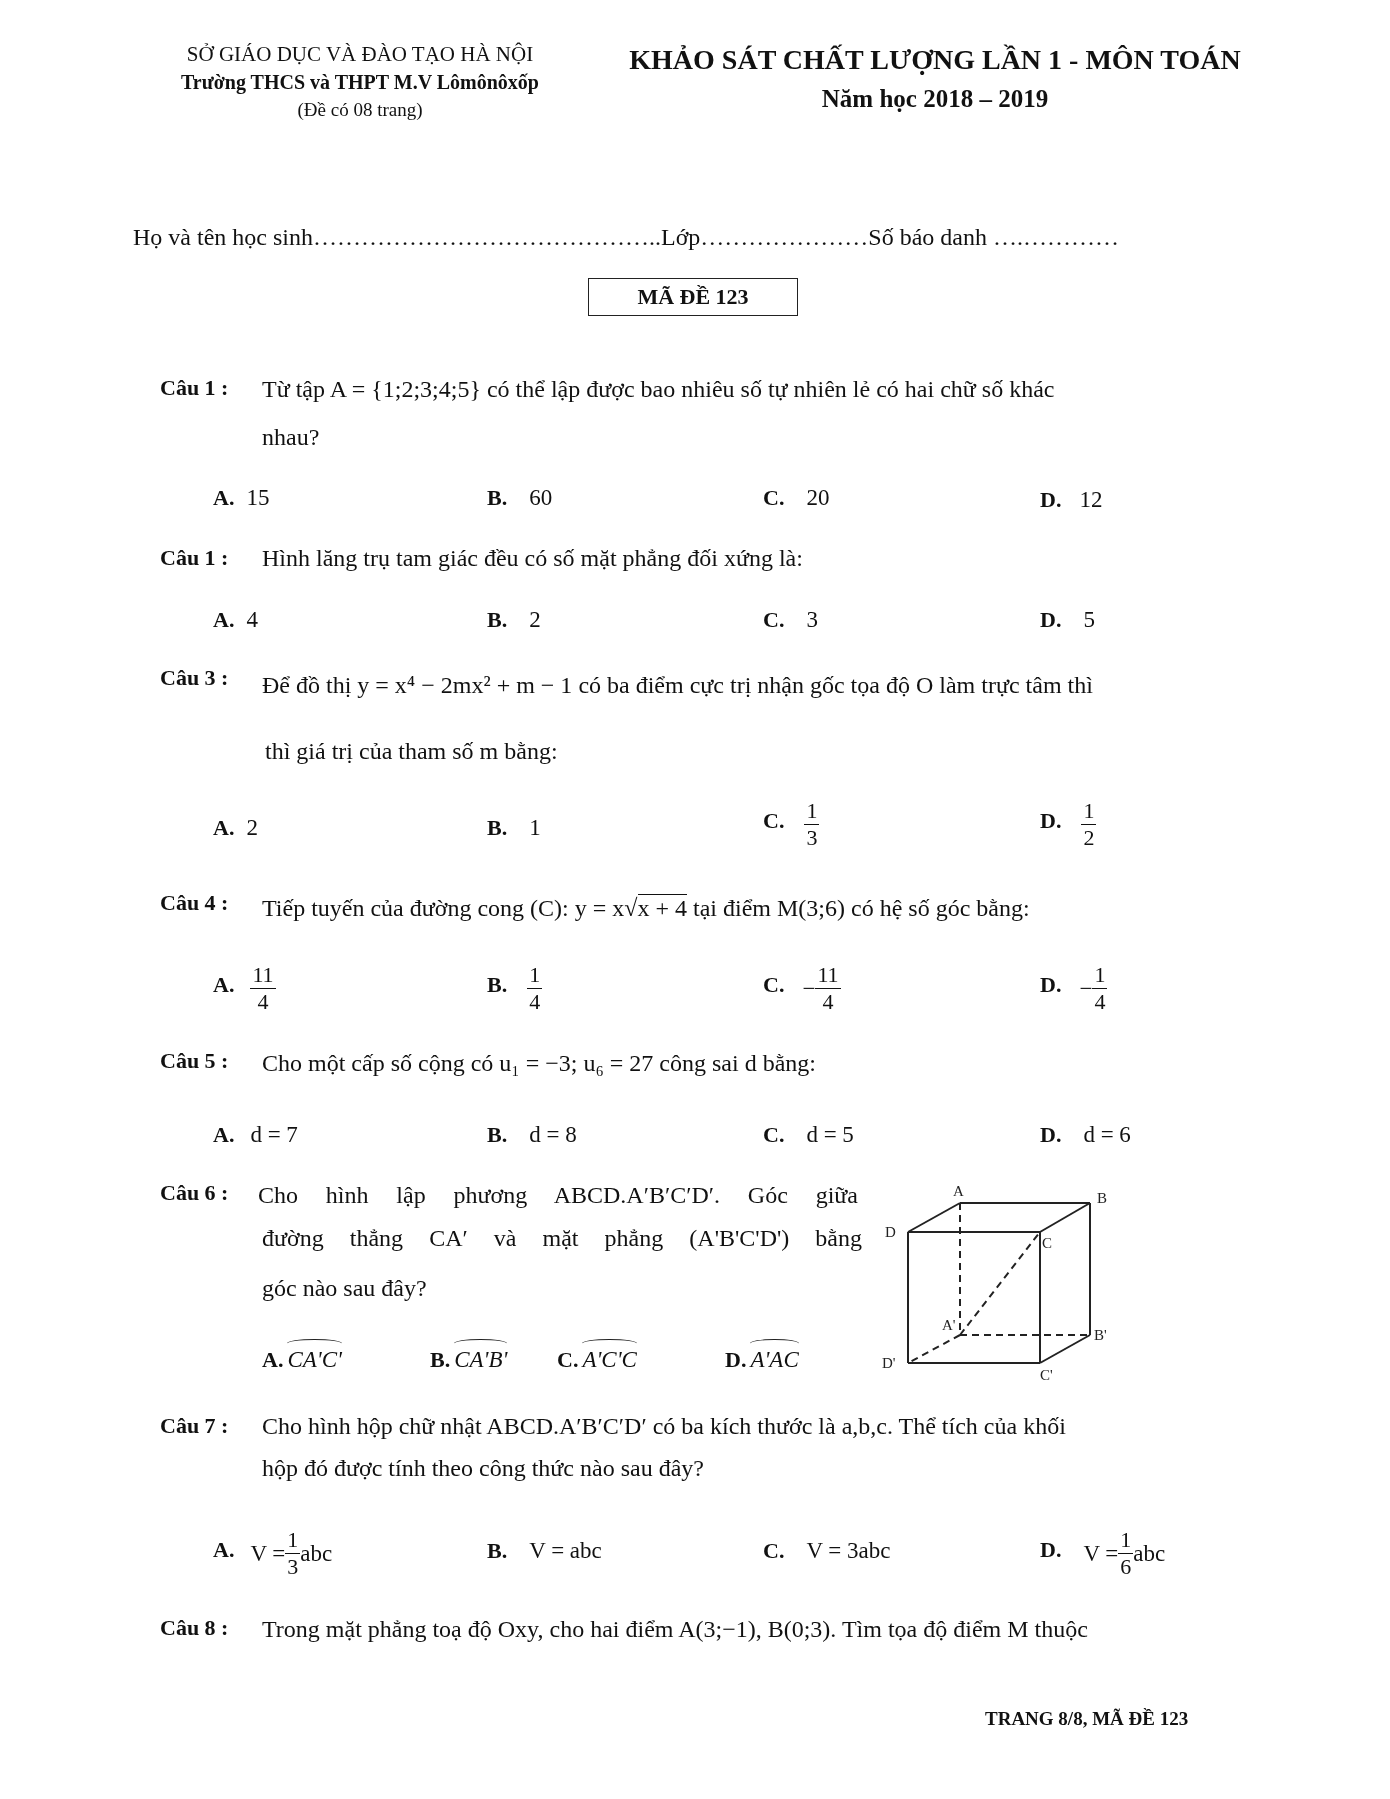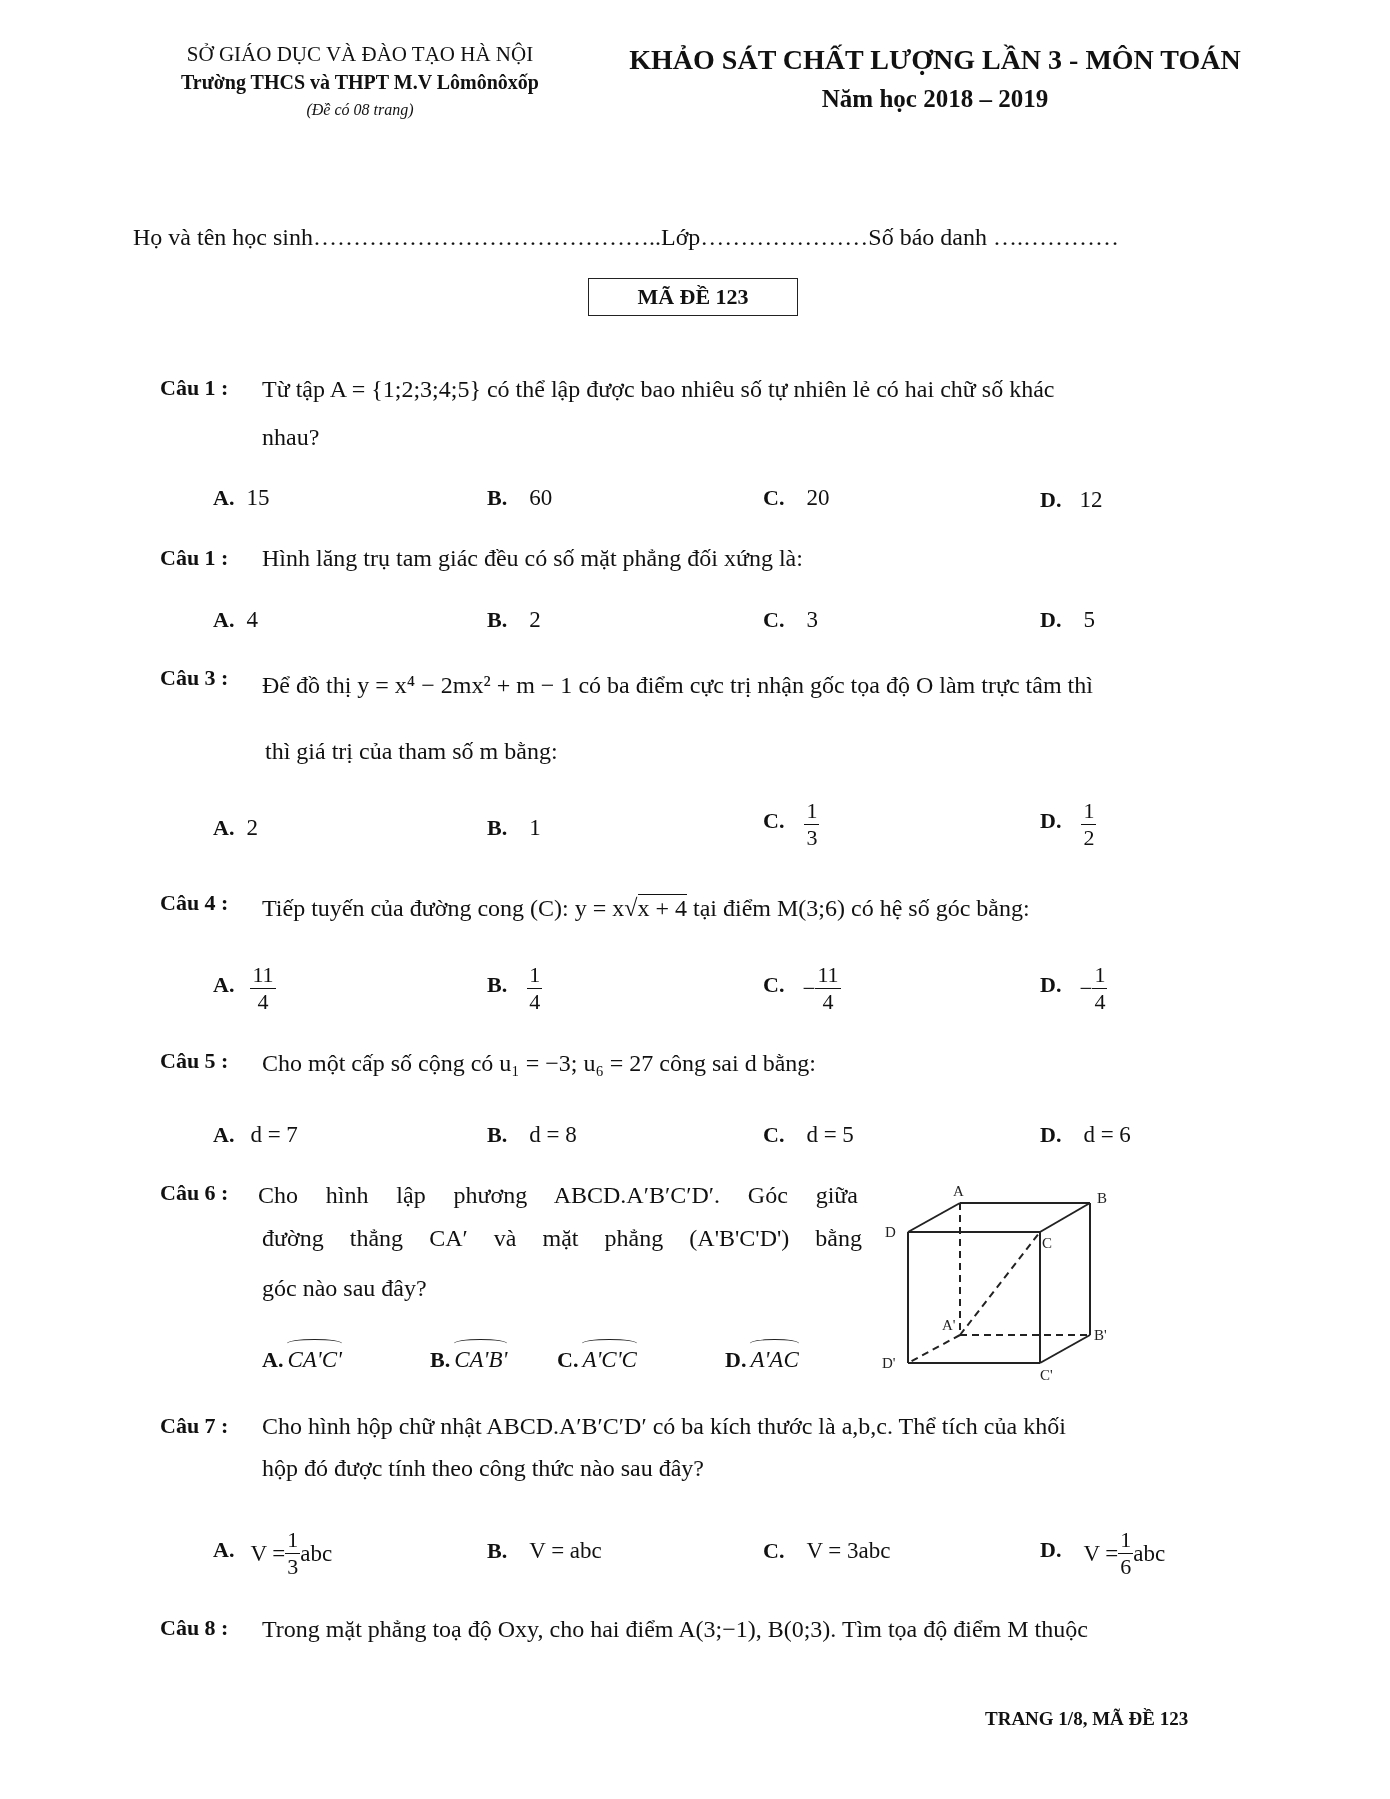--- a/index.html
+++ b/index.html
@@ -2,21 +2,21 @@
 <html><head>
 <meta charset="utf-8">
 <style>
   html, body { margin:0; padding:0; background:#ffffff; }
   body { width:1390px; height:1799px; position:relative; overflow:hidden;
          font-family:"Liberation Serif","DejaVu Serif",serif; color:#111; }
   .abs { position:absolute; white-space:nowrap; }
   .hdr-left { left:140px; top:40px; width:440px; text-align:center; }
   .hdr-left .l1 { font-size:21px; line-height:28px; }
   .hdr-left .l2 { font-size:20px; font-weight:bold; line-height:28px;text-align:center; }
-  .hdr-left .l3 { font-size:16px; font-style:italic; line-height:28px; }
+  .hdr-left .l3 { font-size:19px; line-height:28px; }
   .hdr-right { left:610px; top:40px; width:650px; text-align:center; }
   .hdr-right .t1 { font-size:28px; font-weight:bold; line-height:40px; }
   .hdr-right .t2 { font-size:25px; font-weight:bold; line-height:38px; }
   .hdr-right .t3 { font-size:25px; font-weight:bold; font-style:italic; line-height:38px; }
   .student { left:133px; top:224px; font-size:24px; }
   .code-box { left:588px; top:278px; width:208px; height:36px; border:1.5px solid #222;
               font-weight:bold; font-size:22px; text-align:center; line-height:36px; }
   .q-label { font-weight:bold; font-size:22px; }
   .q-text { font-size:24px; }
   .opt-letter { font-weight:bold; font-size:22px; }
@@ -32,21 +32,21 @@
 </style>
 </head>
 <body>
 
 <div class="abs hdr-left">
   <div class="l1">SỞ GIÁO DỤC VÀ ĐÀO TẠO HÀ NỘI</div>
   <div class="l2">Trường THCS và THPT M.V Lômônôxốp</div>
   <div class="l3">(Đề có 08 trang)</div>
 </div>
 <div class="abs hdr-right">
-  <div class="t1">KHẢO SÁT CHẤT LƯỢNG LẦN 3 - MÔN TOÁN</div>
+  <div class="t1">KHẢO SÁT CHẤT LƯỢNG LẦN 1 - MÔN TOÁN</div>
   <div class="t2">Năm học 2018 – 2019</div>
 </div>
 
 <div class="abs student">Họ và tên học sinh……………………………………..Lớp…………………Số báo danh ….…………</div>
 <div class="abs code-box">MÃ ĐỀ 123</div>
 
 <div>
   <div class="abs q-label" style="left:160px;top:375px;">Câu 1 :</div>
   <div class="abs q-text" style="left:262px;top:376px;">Từ tập A = {1;2;3;4;5} có thể lập được bao nhiêu số tự nhiên lẻ có hai chữ số khác</div>
   <div class="abs q-text" style="left:262px;top:424px;">nhau?</div>
@@ -166,13 +166,13 @@
         <span class="num">1</span>
         <span>6</span>
       </span><span class="opt-val ital" style="vertical-align:middle">abc</span></div>
 </div>
 
 <div>
   <div class="abs q-label" style="left:160px;top:1615px;">Câu 8 :</div>
   <div class="abs q-text" style="left:262px;top:1616px;">Trong mặt phẳng toạ độ Oxy, cho hai điểm A(3;−1), B(0;3). Tìm tọa độ điểm M thuộc</div>
 </div>
 
-<div class="abs footer">TRANG 1/8, MÃ ĐỀ 123</div>
+<div class="abs footer">TRANG 8/8, MÃ ĐỀ 123</div>
 
 </body></html>

